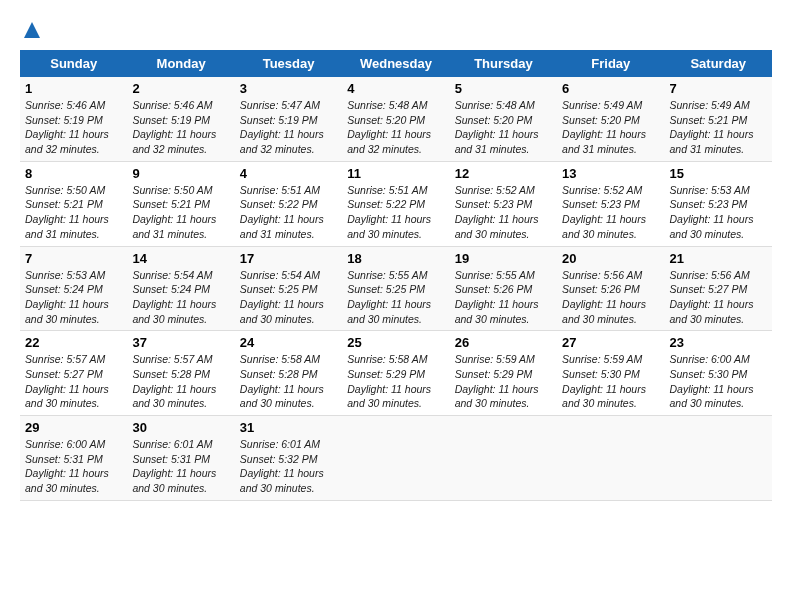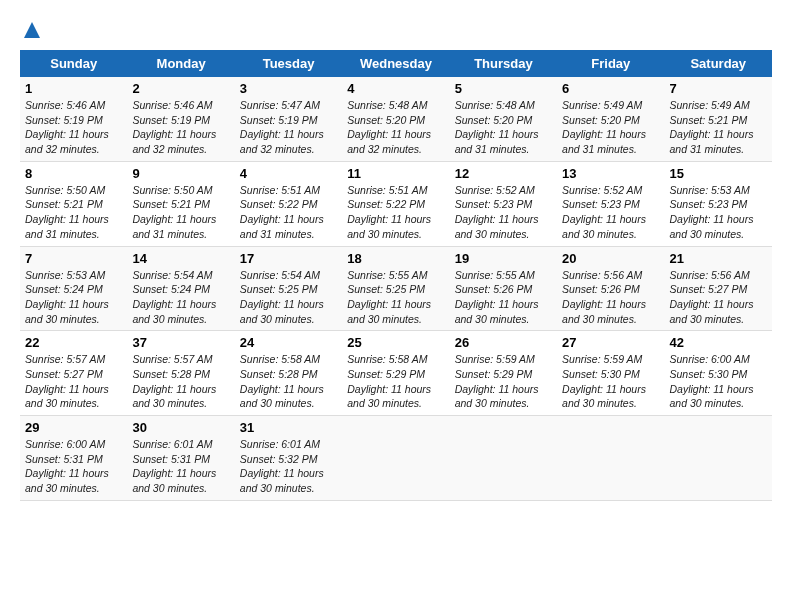--- a/index.html
+++ b/index.html
@@ -317,21 +317,21 @@
 and 30 minutes.</div>
         </td>
         <td>
           <span class="day-number">27</span>
           <div class="day-info" style="white-space: pre-line;">Sunrise: 5:59 AM
 Sunset: 5:30 PM
 Daylight: 11 hours
 and 30 minutes.</div>
         </td>
         <td>
-          <span class="day-number">42</span>
+          <span class="day-number">23</span>
           <div class="day-info" style="white-space: pre-line;">Sunrise: 6:00 AM
 Sunset: 5:30 PM
 Daylight: 11 hours
 and 30 minutes.</div>
         </td>
       </tr>
       <tr>
         <td>
           <span class="day-number">29</span>
           <div class="day-info" style="white-space: pre-line;">Sunrise: 6:00 AM

